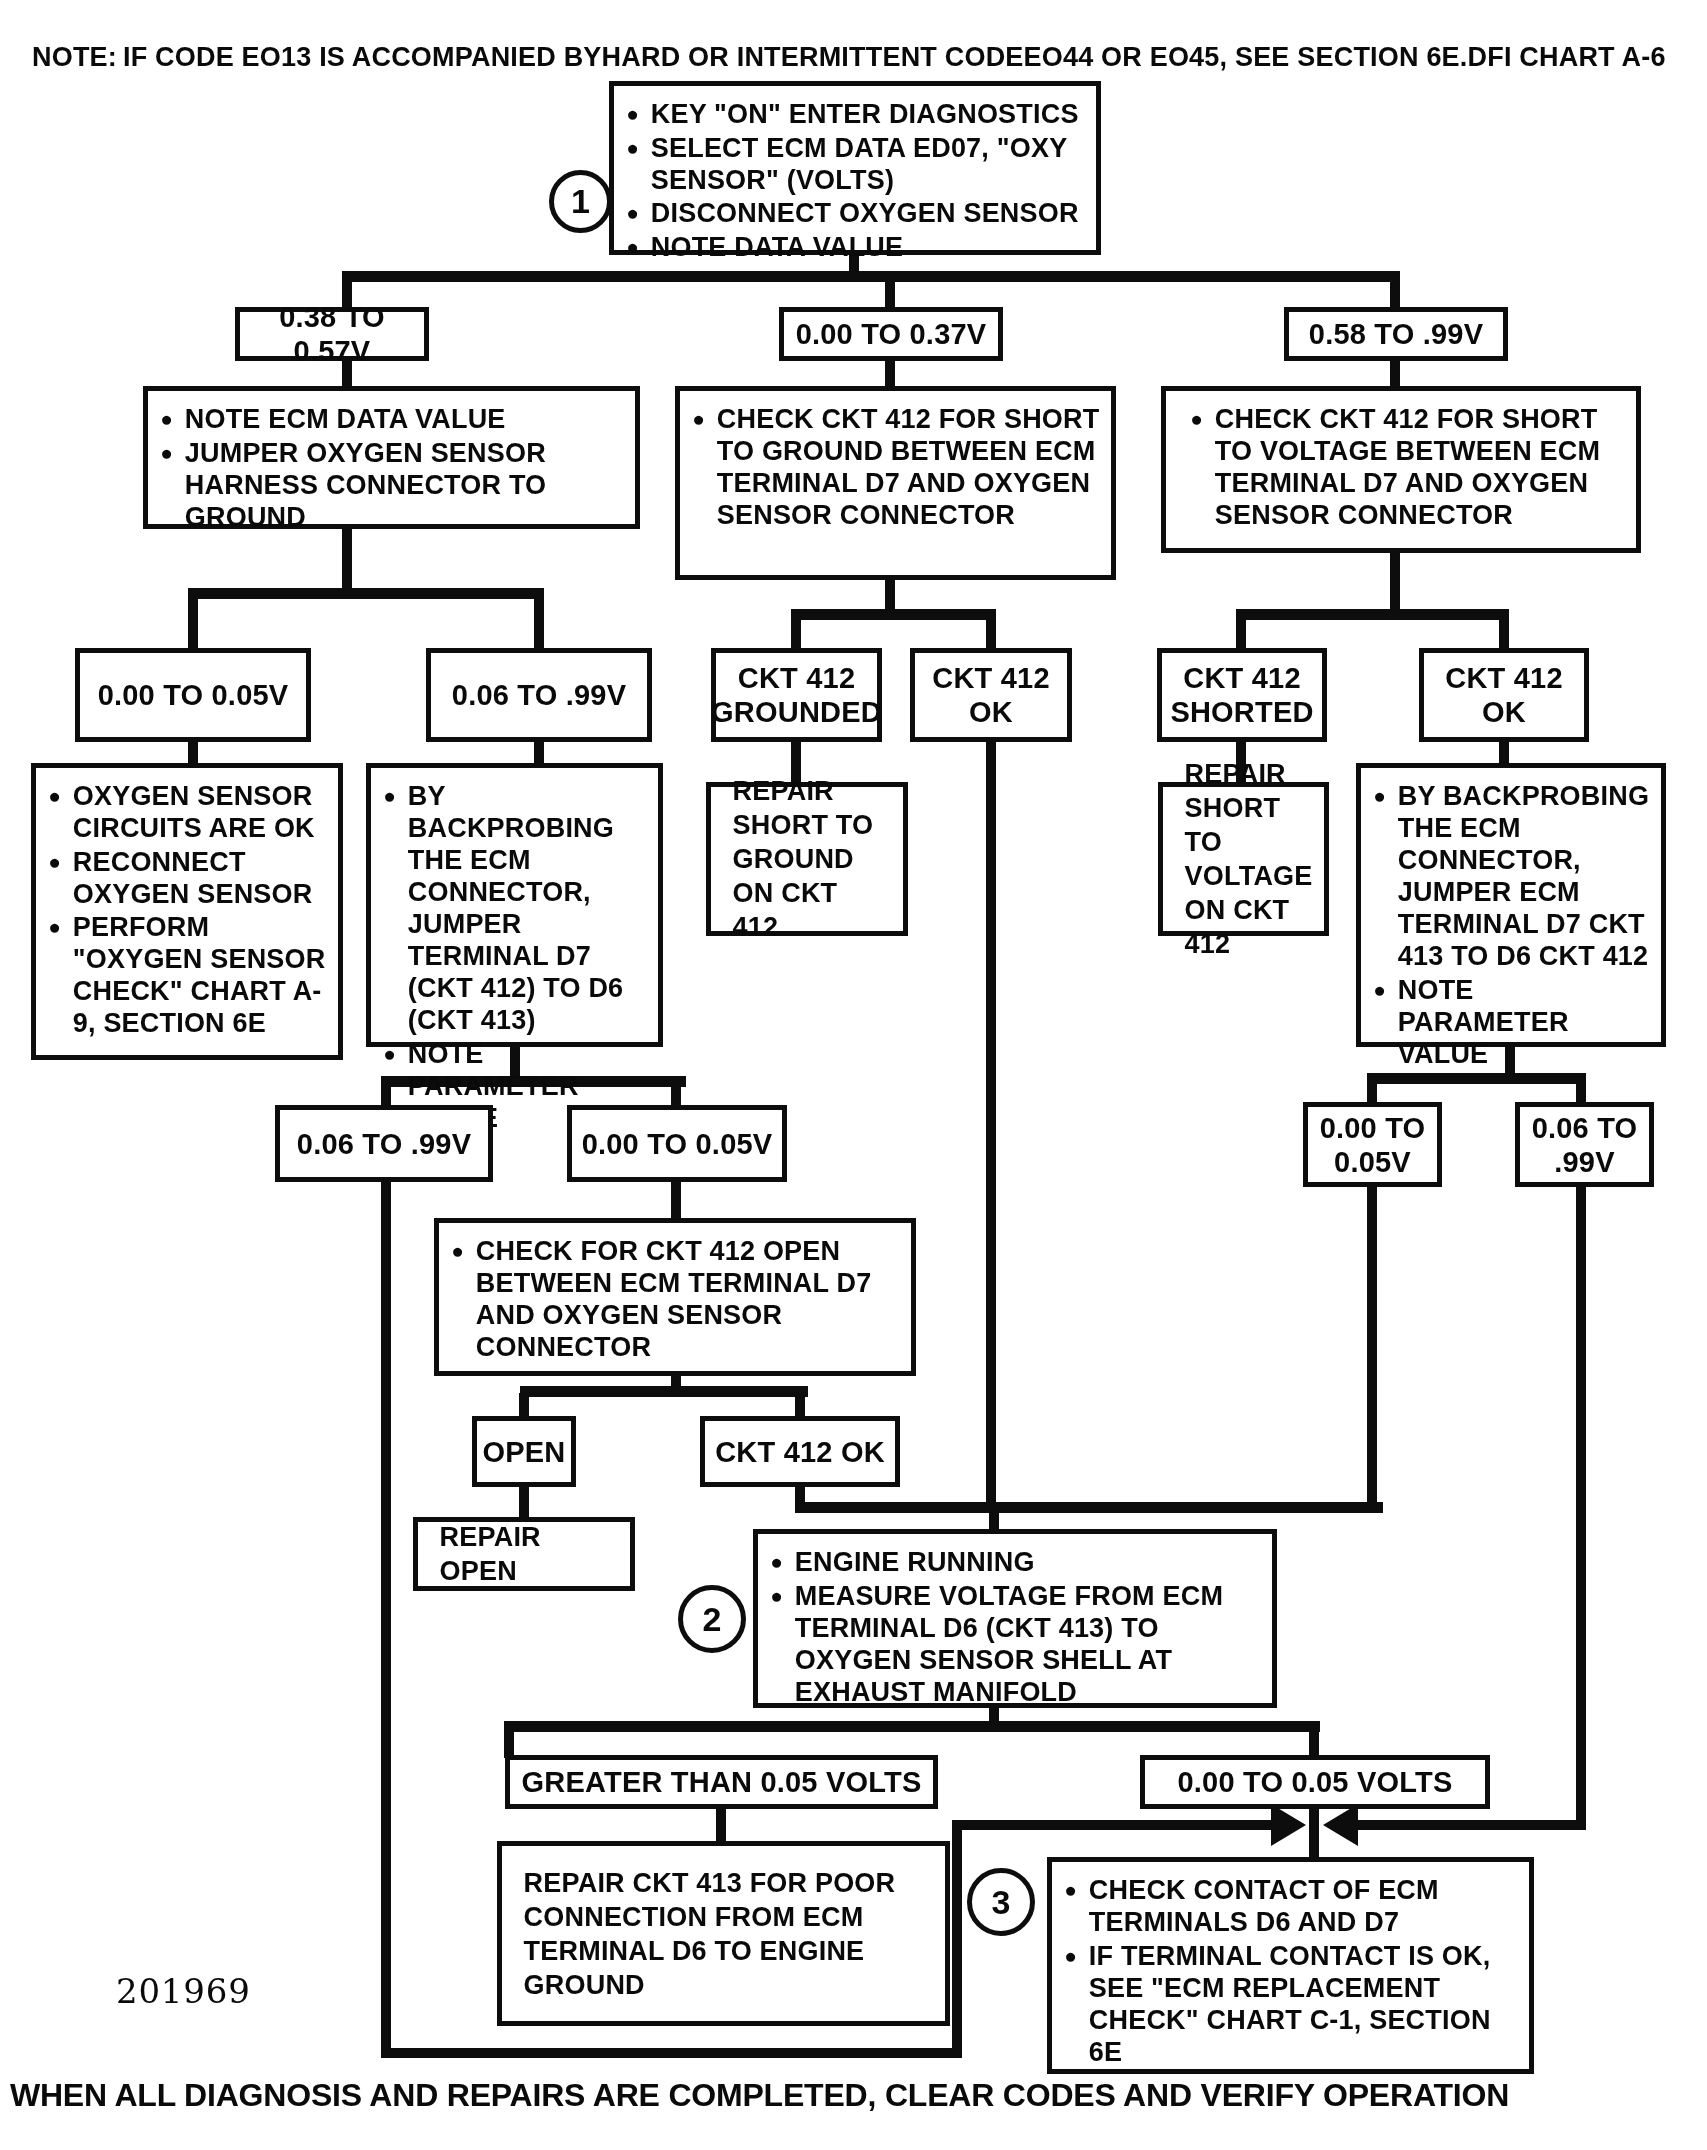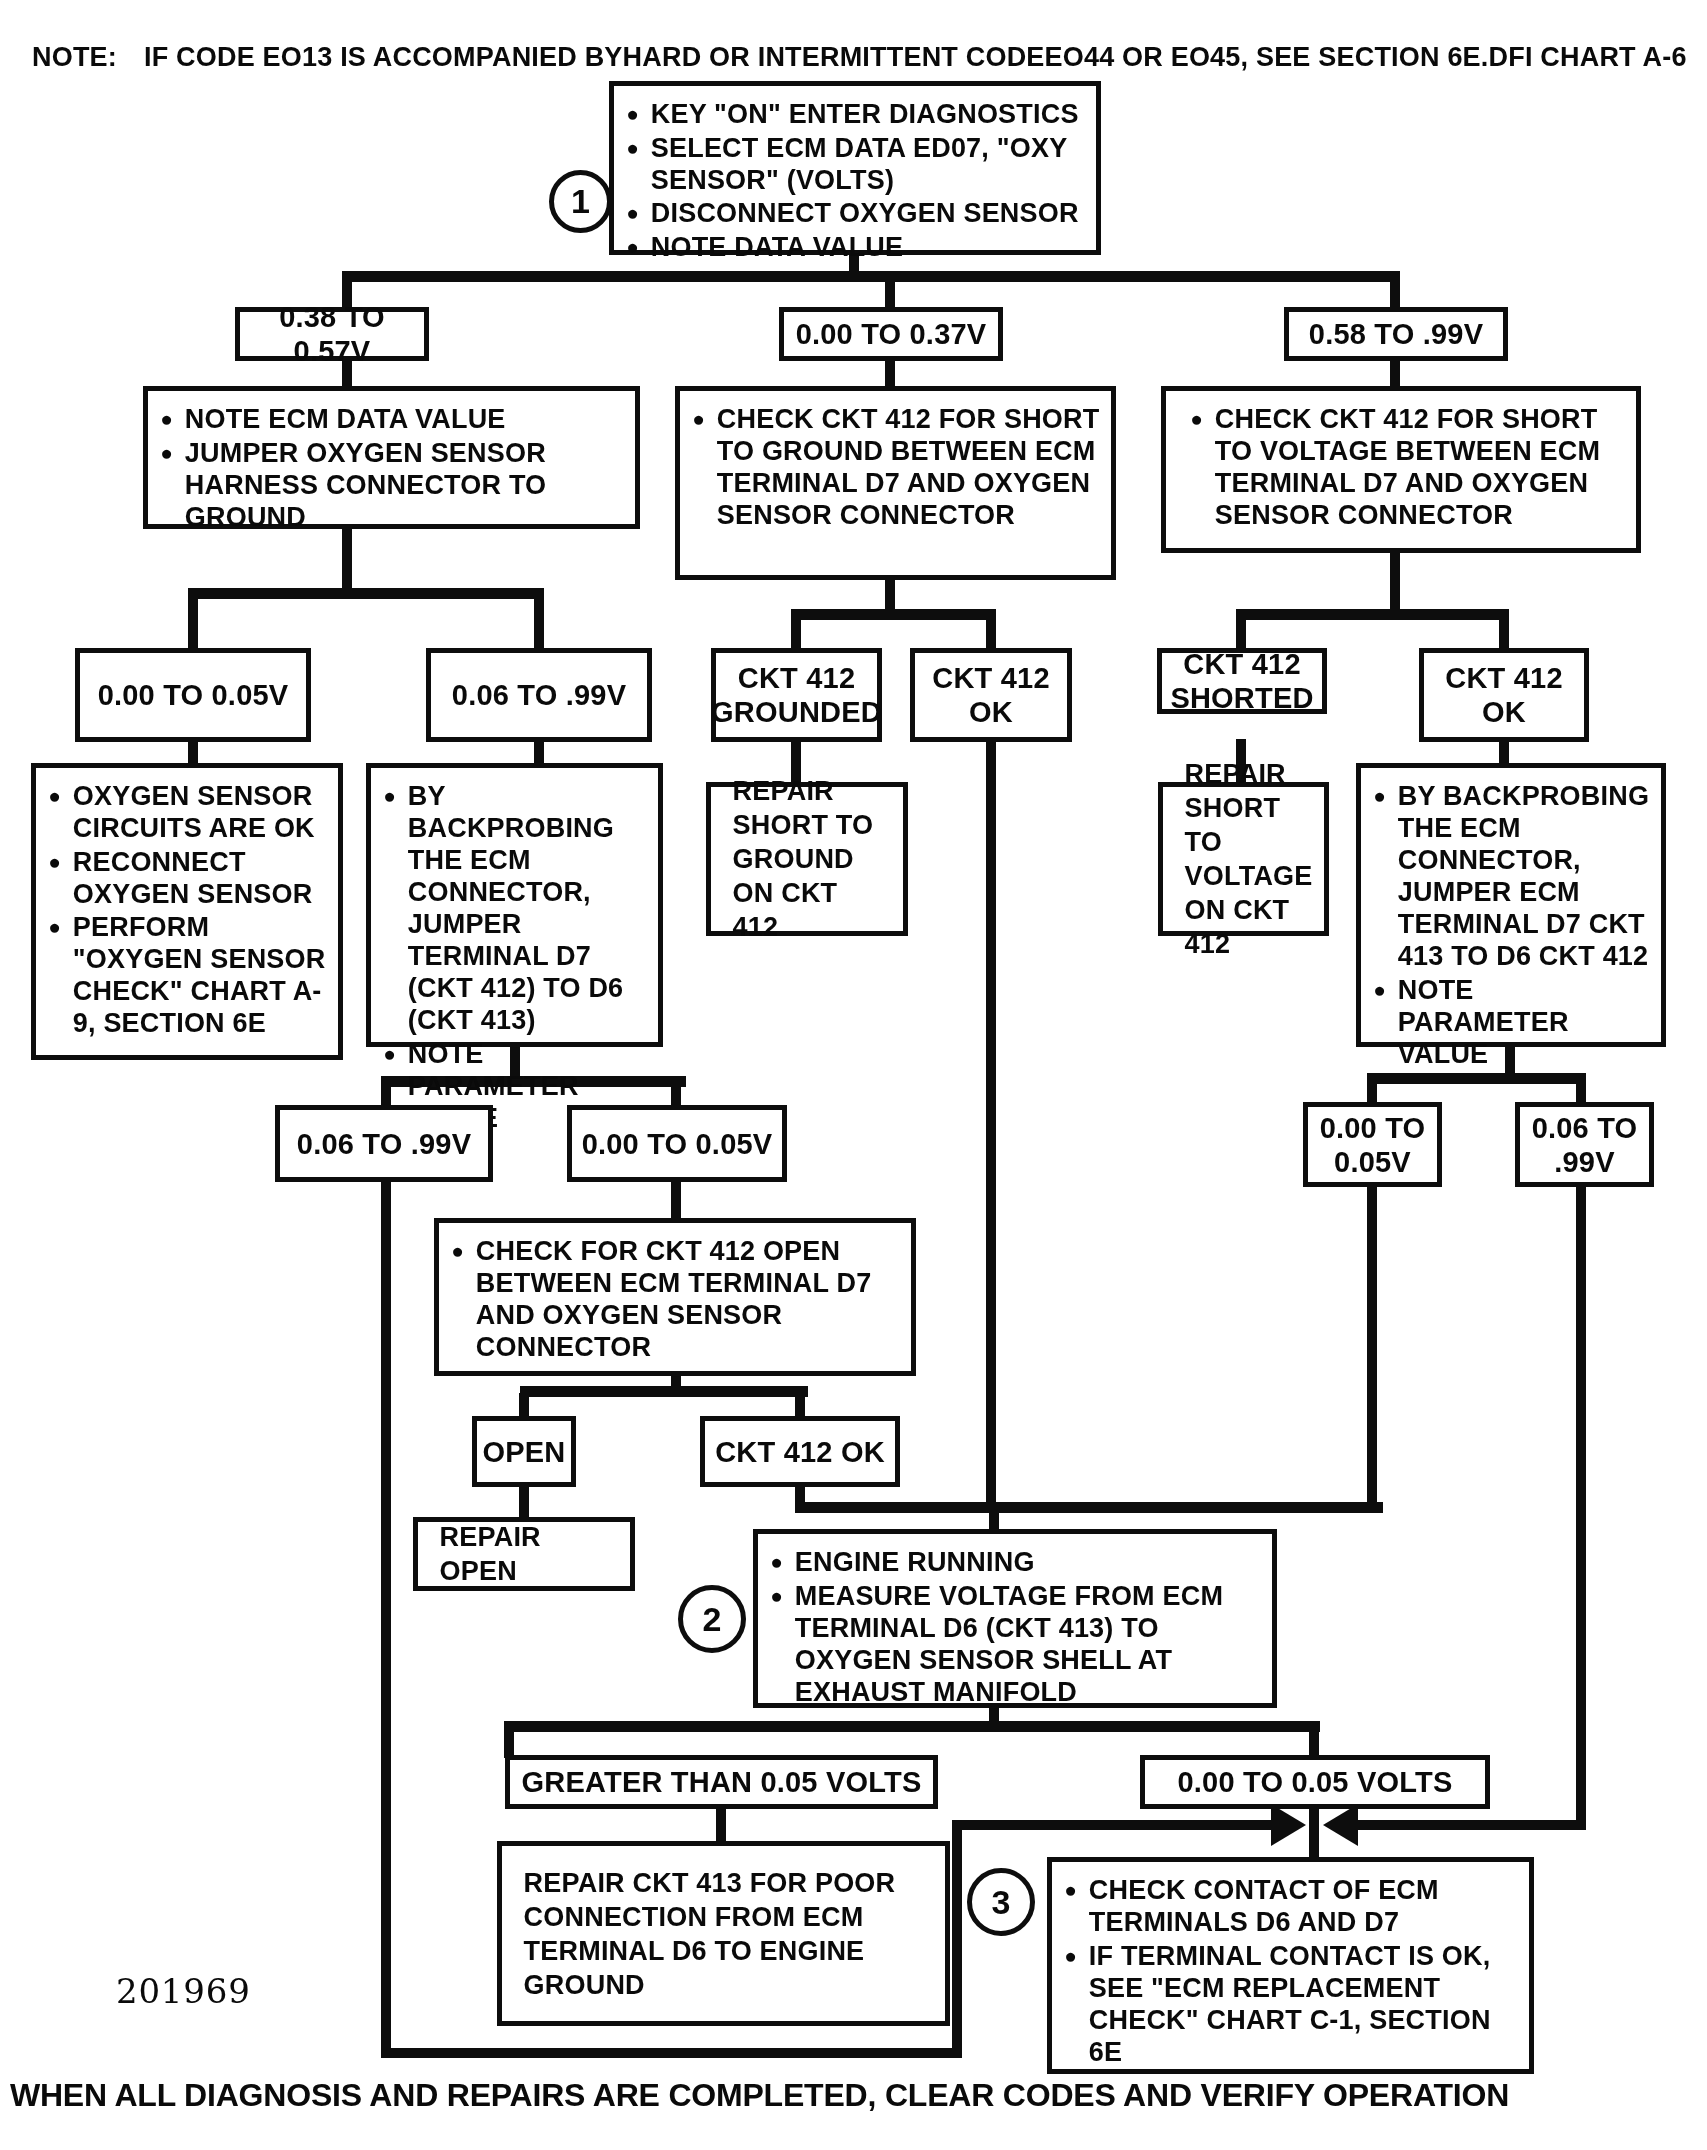--- a/index.html
+++ b/index.html
@@ -15,21 +15,21 @@
   .plain{display:flex;align-items:center;padding:10.8px 14px 10.8px 21.6px;
          font-size:27px;line-height:34px;font-weight:600;letter-spacing:0.2px;}
   .lab{position:absolute;border:5.4px solid #0d0d0d;background:#fff;box-sizing:border-box;
        display:flex;align-items:center;justify-content:center;text-align:center;
        font-size:29px;line-height:34px;font-weight:600;letter-spacing:0.2px;}
   
   .circ{position:absolute;border:5.4px solid #0d0d0d;border-radius:50%;background:#fff;
         display:flex;align-items:center;justify-content:center;
         font-size:34px;font-weight:600;box-sizing:border-box;}
   
-  #note{position:absolute;left:32px;top:40px;display:flex;gap:27px;
+  #note{position:absolute;left:32px;top:40px;display:flex;gap:6px;
         font-size:27px;line-height:34px;font-weight:600;letter-spacing:0.2px;}
   #note .nlines{display:flex;flex-direction:row;}
   
   .arr{position:absolute;width:0;height:0;}
   .arr.right{border-top:21.6px solid transparent;border-bottom:21.6px solid transparent;border-left:35px solid #0d0d0d;}
   .arr.left{border-top:21.6px solid transparent;border-bottom:21.6px solid transparent;border-right:35px solid #0d0d0d;}
   #fignum{position:absolute;left:116px;top:1971px;font-family:"DejaVu Serif", serif;
           font-size:34px;letter-spacing:0.8px;}
   #footer{position:absolute;left:0;top:2077px;width:1519px;text-align:center;
           font-size:32px;font-weight:600;letter-spacing:-0.2px;}
@@ -160,21 +160,21 @@
     </div>
   <div class="lab" style="left:426px;top:648px;width:226px;height:94px;">
     <span>0.06 TO .99V</span>
     </div>
   <div class="lab" style="left:711px;top:648px;width:171px;height:94px;">
     <span>CKT 412 GROUNDED</span>
     </div>
   <div class="lab" style="left:910px;top:648px;width:162px;height:94px;">
     <span>CKT 412 OK</span>
     </div>
-  <div class="lab" style="left:1157px;top:648px;width:170px;height:66px;align-items:center;">
+  <div class="lab" style="left:1157px;top:648px;width:170px;height:94px;align-items:center;">
     <span>CKT 412 SHORTED</span>
     </div>
   <div class="lab" style="left:1419px;top:648px;width:170px;height:94px;">
     <span>CKT 412 OK</span>
     </div>
 
   <div class="box" style="left:31px;top:763px;width:312px;height:297px;">
     <div class="bullets">
       <div class="bullet">OXYGEN SENSOR CIRCUITS ARE OK</div>
       <div class="bullet">RECONNECT OXYGEN SENSOR</div>

